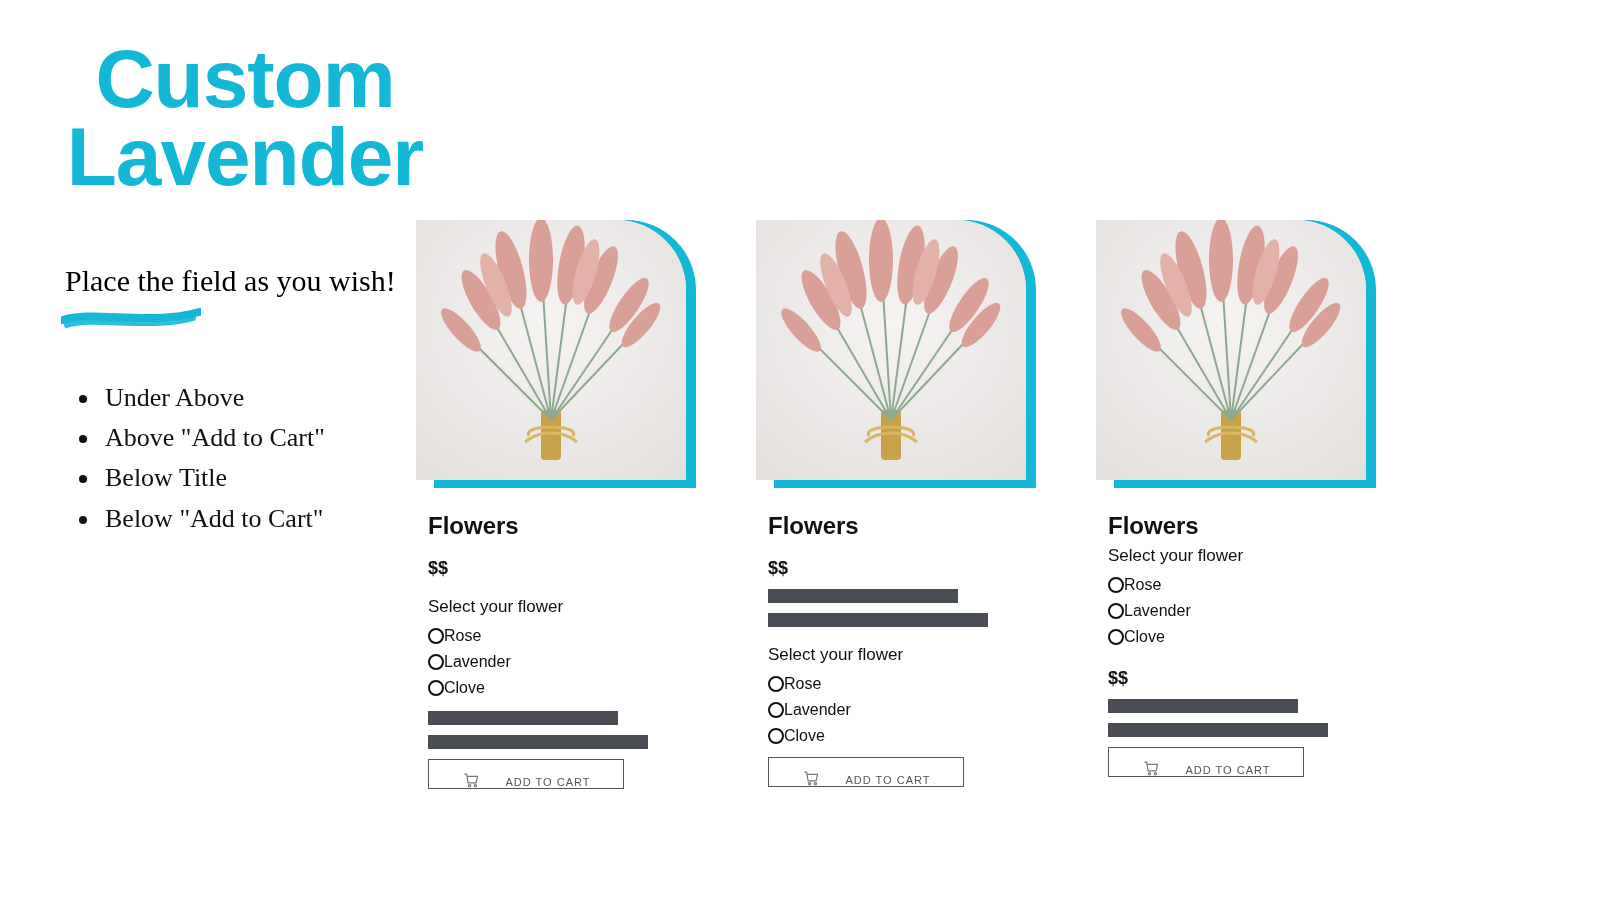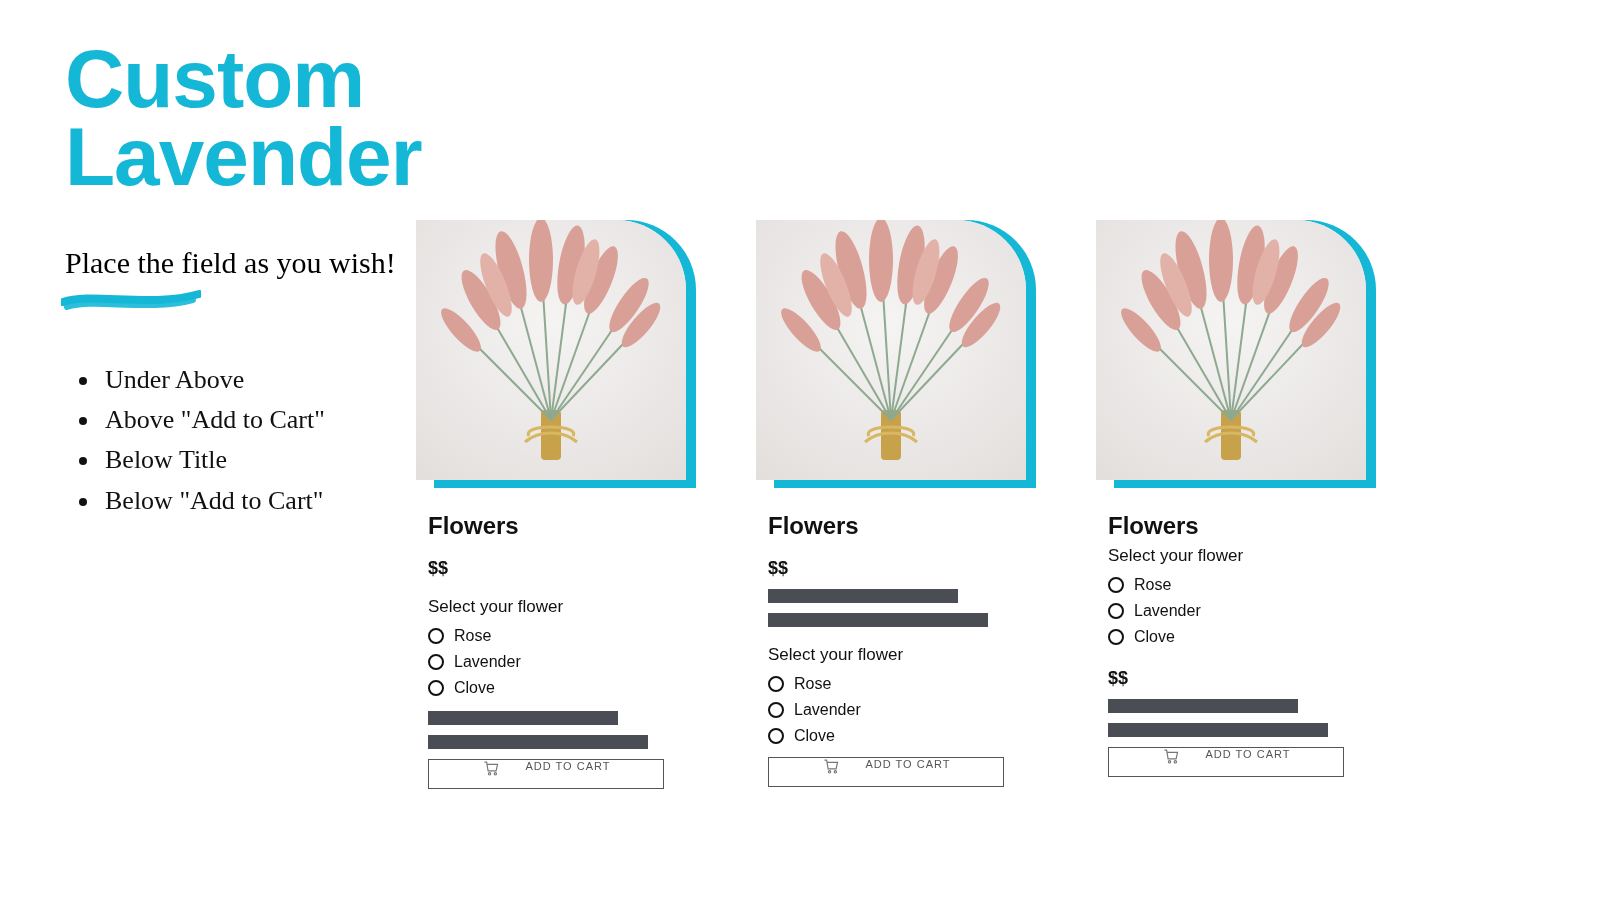--- a/index.html
+++ b/index.html
@@ -27,26 +27,27 @@
     width: 360px;
   }
   .headline {
     font-family: "Arial Black", "Helvetica Neue", sans-serif;
     font-weight: 900;
     font-size: 82px;
     line-height: 0.95;
     color: var(--accent);
     letter-spacing: -1px;
     margin: 0 0 0 0;
+    text-align: center;
   }
   .tagline {
     font-family: Georgia, "Times New Roman", serif;
     font-size: 30px;
     line-height: 1.4;
-    margin-top: 46px;
+    margin-top: 64px;
     color: #000;
   }
   .brush {
     margin-top: 4px;
     margin-left: -4px;
   }
   .brush svg { display:block; }
   .bullets {
     margin-top: 50px;
     padding-left: 36px;
@@ -107,45 +108,44 @@
     margin: 18px 0 6px 12px;
   }
   .radio-list {
     margin: 0 0 0 12px;
     padding: 0;
     list-style: none;
   }
   .radio-item {
     display: flex;
     align-items: center;
-    gap: 10px;
     font-size: 16px;
     height: 26px;
   }
   .radio-dot {
     width: 16px; height: 16px;
     border: 2px solid #111;
     border-radius: 50%;
     flex: none;
   }
   .bars { margin: 10px 0 0 12px; }
   .bar {
     height: 14px;
     background: var(--dark-bar);
     margin-bottom: 10px;
   }
   .bar.short { width: 190px; }
   .bar.long  { width: 220px; }
   .addcart {
     margin: 8px 0 0 12px;
-    width: 236px;
+    width: 196px;
     height: 30px;
     border: 1px solid #555;
     display: flex;
-    align-items: flex-start;
+    align-items: flex-end;
     justify-content: center;
     gap: 26px;
     font-size: 11px;
     letter-spacing: 1px;
     color: #555;
     background: #fff;
   }
   .cart-icon svg { display:block; }
 
 </style>

